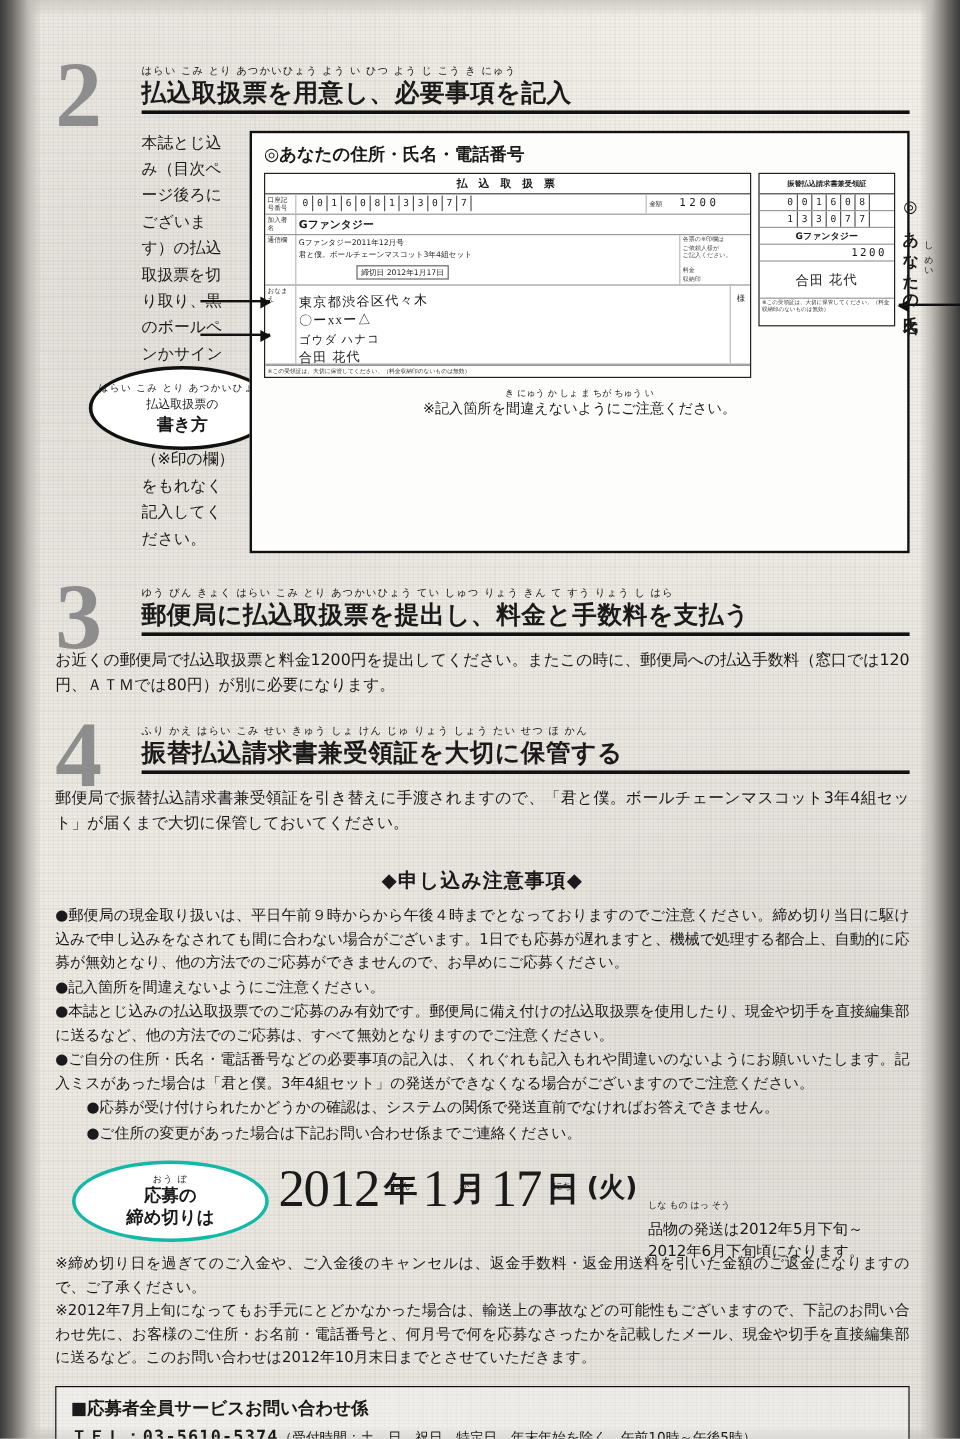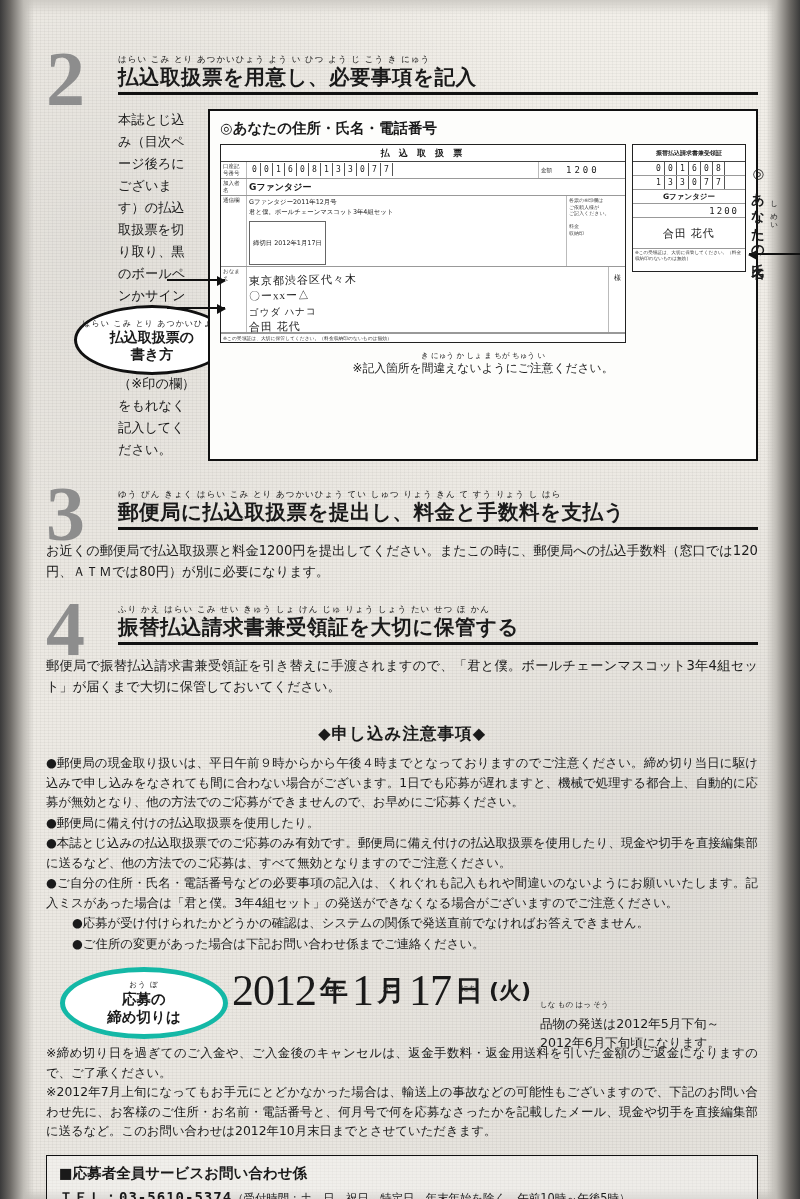--- a/index.html
+++ b/index.html
@@ -55,21 +55,21 @@
   .sec2-row{display:flex;margin-top:14px;}
   .sec2-left{width:150px;padding-left:72px;box-sizing:border-box;position:relative;}
   .sec2-left .vtext{font-size:13.2px;line-height:22px;}
   .howto-badge{
     position:absolute;left:28px;top:196px;width:150px;height:64px;
     border-radius:50%/50%;
     border:3px solid #111;background:#fff;
     display:flex;flex-direction:column;align-items:center;justify-content:center;
   }
   .howto-badge .r{font-size:8px;letter-spacing:1px;}
-  .howto-badge .t1{font-weight:700;font-size:14px;line-height:17px;}
+  .howto-badge .t1{font-weight:400;font-size:10px;line-height:17px;}
   .howto-badge .t2{font-weight:700;font-size:14px;line-height:17px;}
 
   .slip-box{
     flex:1;border:2px solid #111;background:#fdfdfb;margin-left:12px;
     padding:8px 10px 8px 10px;box-sizing:border-box;position:relative;
   }
   .slip-title{font-weight:700;font-size:14.5px;margin-bottom:6px;}
   .slip-note{font-size:11.8px;margin-top:8px;text-align:center;}
   .slip-note .rb{font-size:7.5px;}
 
@@ -134,21 +134,21 @@
   
   .notice-title{text-align:center;font-weight:700;font-size:16.5px;margin-top:26px;letter-spacing:1px;}
   .notice-list{margin-top:8px;font-size:12.4px;line-height:19.5px;text-align:justify;}
   .notice-list p{margin:0 0 1px 0;}
   .indent{padding-left:26px;}
 
   
   .deadline{position:relative;margin-top:14px;height:64px;}
   .dl-badge{
     position:absolute;left:14px;top:0;width:158px;height:62px;border-radius:50%;
-    border:5px solid #14b8a6;background:#fff;display:flex;flex-direction:column;
+    border:3px solid #14b8a6;background:#fff;display:flex;flex-direction:column;
     align-items:center;justify-content:center;
   }
   .dl-badge .r{font-size:7.5px;letter-spacing:1px;}
   .dl-badge .t{font-weight:700;font-size:14.5px;line-height:18px;}
   .dl-date{
     position:absolute;left:186px;top:2px;display:flex;align-items:flex-end;gap:2px;
   }
   .dl-date .num{font-family:Liberation Serif, serif;font-size:44px;line-height:44px;letter-spacing:-1px;}
   .dl-date .unit{position:relative;font-size:28px;font-weight:700;line-height:44px;padding:0 2px;}
   .dl-date .unit .rb{position:absolute;top:-2px;left:50%;transform:translateX(-50%);font-size:8px;font-weight:400;white-space:nowrap;text-align:center;}
@@ -243,21 +243,21 @@
               </div>
             </div>
 
             <div class="frow" style="min-height:34px;">
               <div class="fcell" style="width:26px;">
                 <div class="lbl">通信欄</div>
               </div>
               <div class="fcell" style="flex:1;border-right:1px solid #bbb;line-height:10px;">
                 <div style="font-size:6.4px;">Gファンタジー2011年12月号</div>
                 <div style="font-size:6.4px;">君と僕。ボールチェーンマスコット3年4組セット</div>
-                <div style="font-size:6.4px;margin-top:4px;border:1px solid #666;display:inline-block;padding:16px 3px;">締切日 2012年1月17日</div>
+                <div style="font-size:6.4px;margin-top:4px;border:1px solid #666;display:inline-block;padding:0 3px;margin-left:48px;">締切日 2012年1月17日</div>
               </div>
               <div class="fcell" style="width:58px;border-right:none;">
                 <div style="font-size:5px;line-height:6.5px;color:#444;">
                   各票の※印欄は<br>ご依頼人様が<br>ご記入ください。<br><br>料金<br>収納印
                 </div>
               </div>
             </div>
 
             <div class="frow" style="min-height:52px;position:relative;">
               <div class="arrow" style="top:12px;"></div>
@@ -344,21 +344,21 @@
     <div class="step-head">
       <div class="ruby-line">ふり かえ はらい こみ せい きゅう しょ けん じゅ りょう しょう      たい せつ        ほ かん</div>
       <div class="step-title">振替払込請求書兼受領証を大切に保管する</div>
     </div>
     <div class="body-text">郵便局で振替払込請求書兼受領証を引き替えに手渡されますので、「君と僕。ボールチェーンマスコット3年4組セット」が届くまで大切に保管しておいてください。</div>
   </div>
 
   <div class="notice-title">◆申し込み注意事項◆</div>
   <div class="notice-list">
     <p>●郵便局の現金取り扱いは、平日午前９時からから午後４時までとなっておりますのでご注意ください。締め切り当日に駆け込みで申し込みをなされても間に合わない場合がございます。1日でも応募が遅れますと、機械で処理する都合上、自動的に応募が無効となり、他の方法でのご応募ができませんので、お早めにご応募ください。</p>
-    <p>●郵便局に備え付けの払込取扱票を使用したり。</p>
+    <p>●記入箇所を間違えないようにご注意ください。</p>
     <p>●本誌とじ込みの払込取扱票でのご応募のみ有効です。郵便局に備え付けの払込取扱票を使用したり、現金や切手を直接編集部に送るなど、他の方法でのご応募は、すべて無効となりますのでご注意ください。</p>
     <p>●ご自分の住所・氏名・電話番号などの必要事項の記入は、くれぐれも記入もれや間違いのないようにお願いいたします。記入ミスがあった場合は「君と僕。3年4組セット」の発送ができなくなる場合がございますのでご注意ください。</p>
     <p class="indent">●応募が受け付けられたかどうかの確認は、システムの関係で発送直前でなければお答えできません。</p>
     <p class="indent">●ご住所の変更があった場合は下記お問い合わせ係までご連絡ください。</p>
   </div>
 
   <div class="deadline">
     <div class="dl-badge">
       <div class="r">おう ぼ</div>
       <div class="t">応募の</div>

